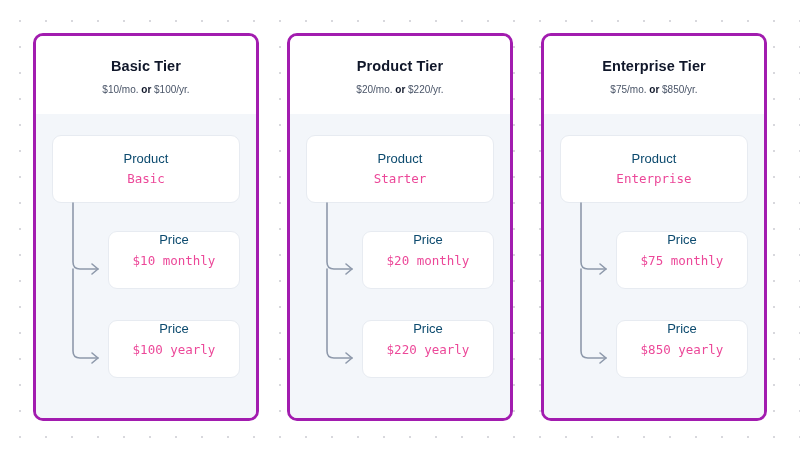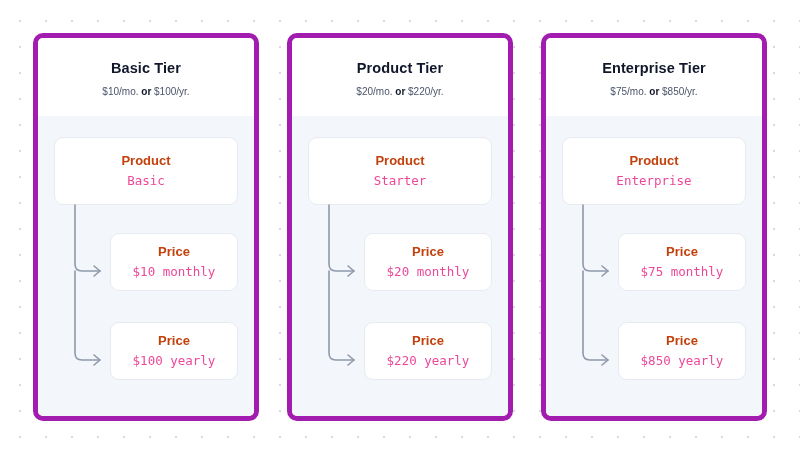--- a/index.html
+++ b/index.html
@@ -24,21 +24,21 @@
     top: 33px;
     width: 734px;
     height: 388px;
     display: flex;
     gap: 28px;
   }
 
   .tier-card {
     flex: 1 1 0;
     background: #ffffff;
-    border: 5px solid #a21caf;
+    border: 3px solid #a21caf;
     border-radius: 10px;
     box-sizing: border-box;
     display: flex;
     flex-direction: column;
     overflow: hidden;
   }
 
   .tier-header {
     background: #ffffff;
     padding: 22px 12px 18px 12px;
@@ -76,22 +76,22 @@
     background: #ffffff;
     border: 1px solid #e7ebf1;
     border-radius: 9px;
     box-sizing: border-box;
     text-align: center;
     padding: 14px 8px 15px 8px;
   }
 
   .node-title {
     font-size: 13px;
-    font-weight: bold;
-    color: #c2410c;
+    font-weight: normal;
+    color: #0c4a6e;
     line-height: 1.25;
   }
 
   .node-value {
     margin-top: 4px;
     font-family: "DejaVu Sans Mono", "Liberation Mono", monospace;
     font-size: 12.5px;
     color: #ec4899;
     line-height: 1.3;
   }
@@ -107,21 +107,20 @@
   .price-list {
     position: relative;
     margin-top: 28px;
     padding-left: 56px;
   }
 
   .price-node {
     height: 58px;
     display: flex;
     flex-direction: column;
-    justify-content: center;
     padding: 0 8px;
   }
   .price-node + .price-node {
     margin-top: 31px;
   }
 
   .connectors {
     position: absolute;
     left: 0;
     top: -28px;

